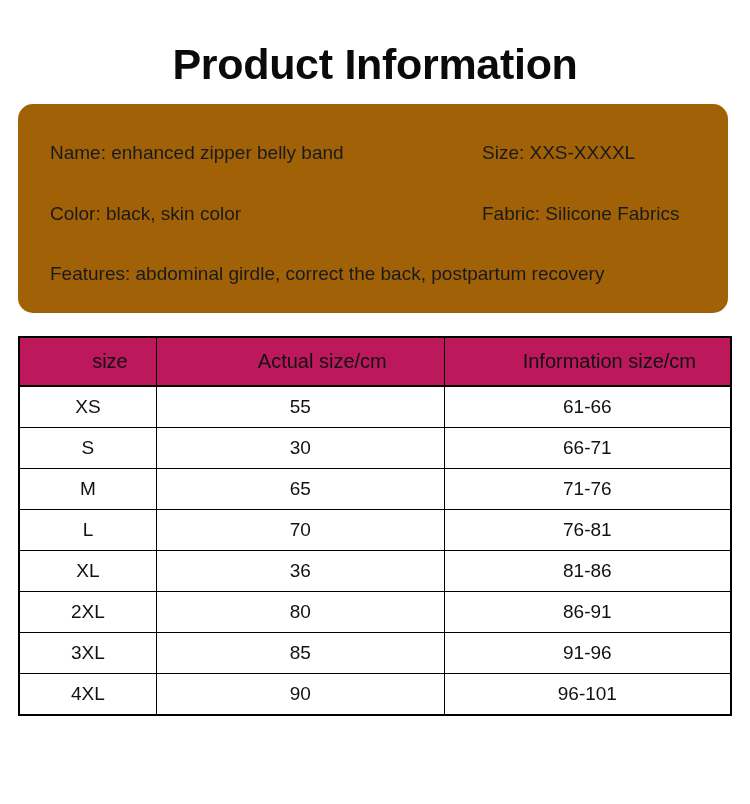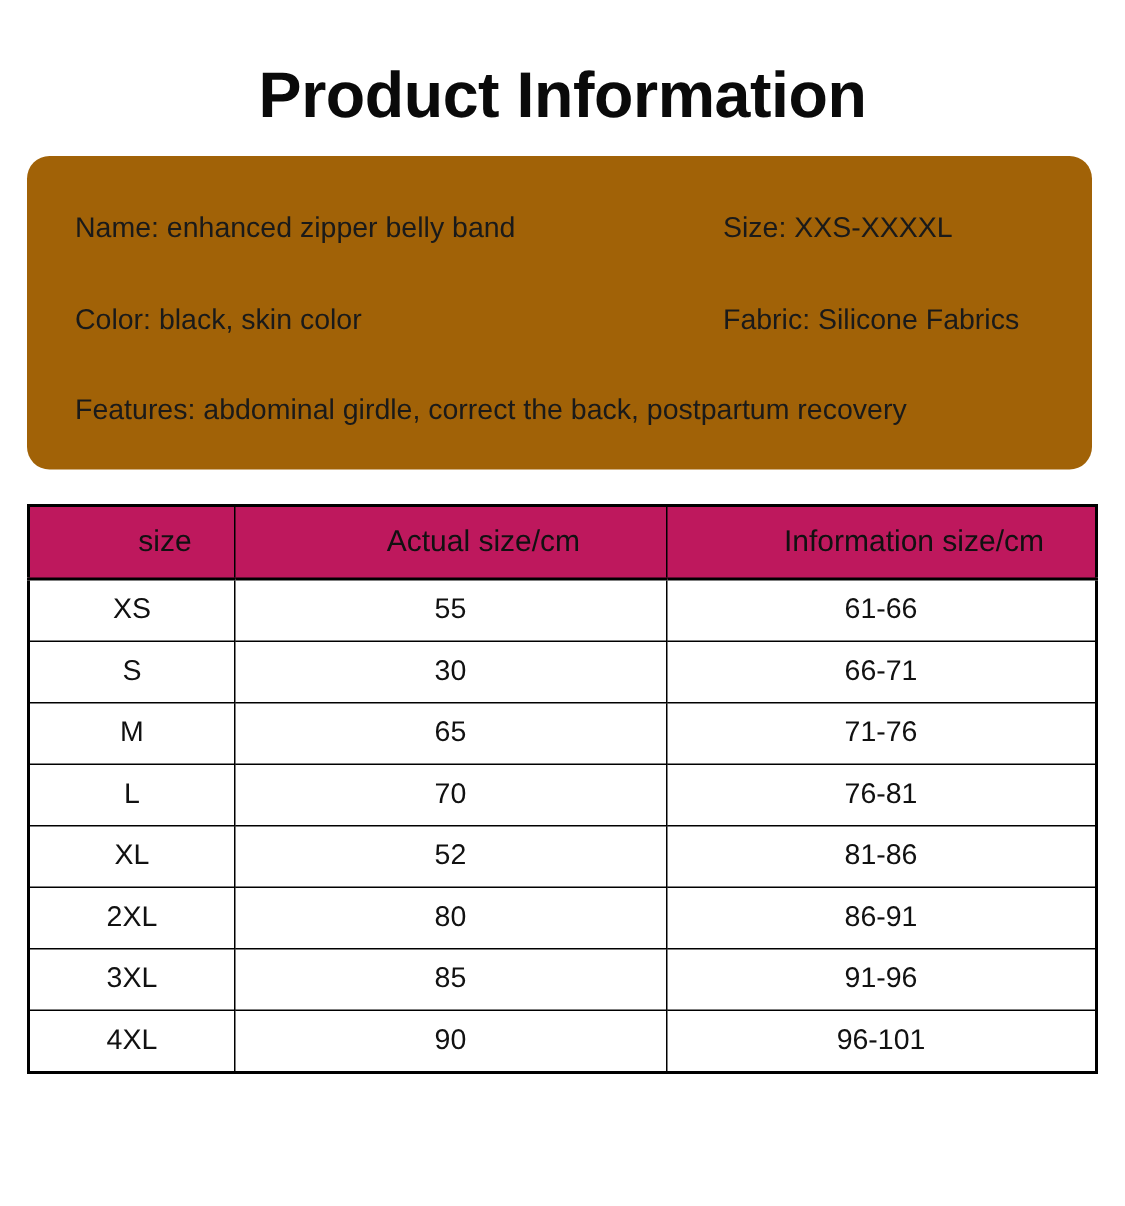--- a/index.html
+++ b/index.html
@@ -161,21 +161,21 @@
         <td>65</td>
         <td>71-76</td>
       </tr>
       <tr>
         <td>L</td>
         <td>70</td>
         <td>76-81</td>
       </tr>
       <tr>
         <td>XL</td>
-        <td>52</td>
+        <td>36</td>
         <td>81-86</td>
       </tr>
       <tr>
         <td>2XL</td>
         <td>80</td>
         <td>86-91</td>
       </tr>
       <tr>
         <td>3XL</td>
         <td>85</td>

